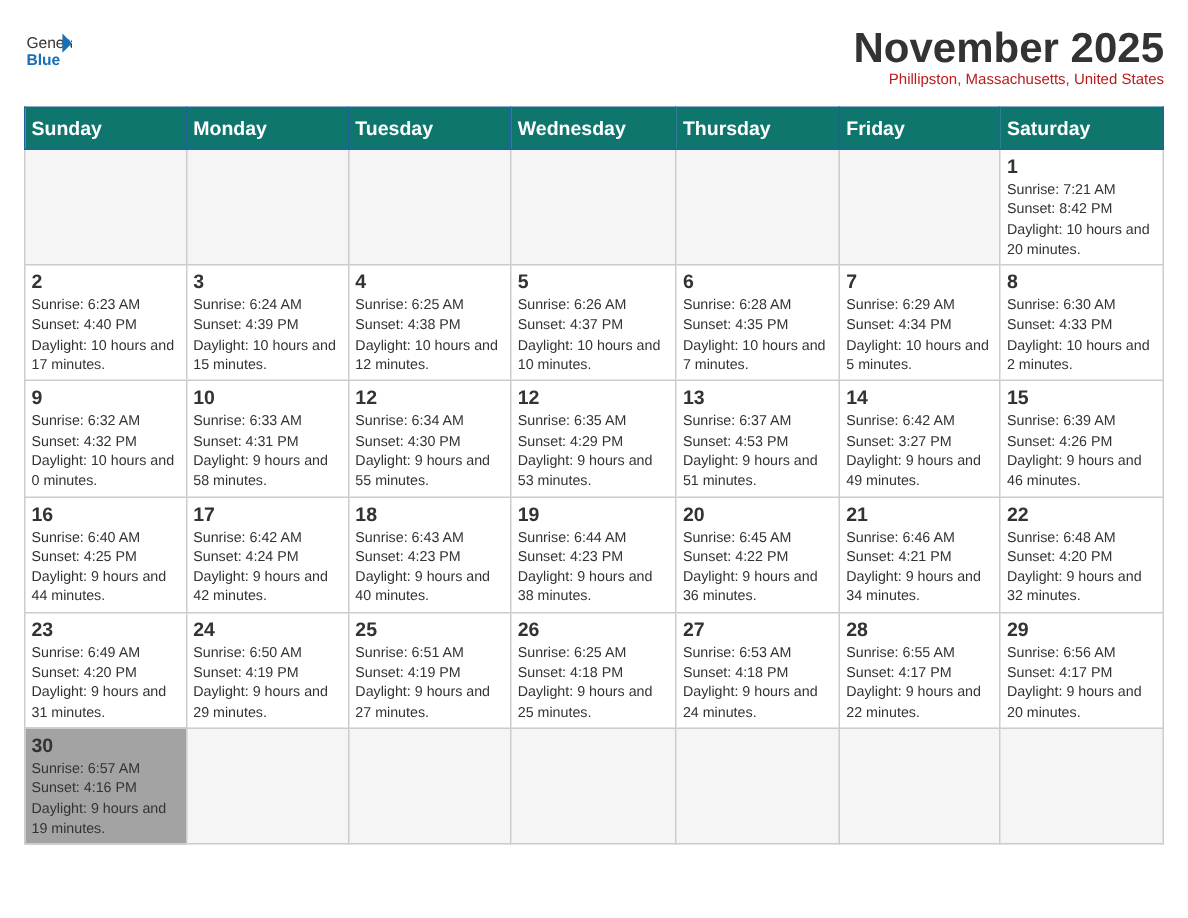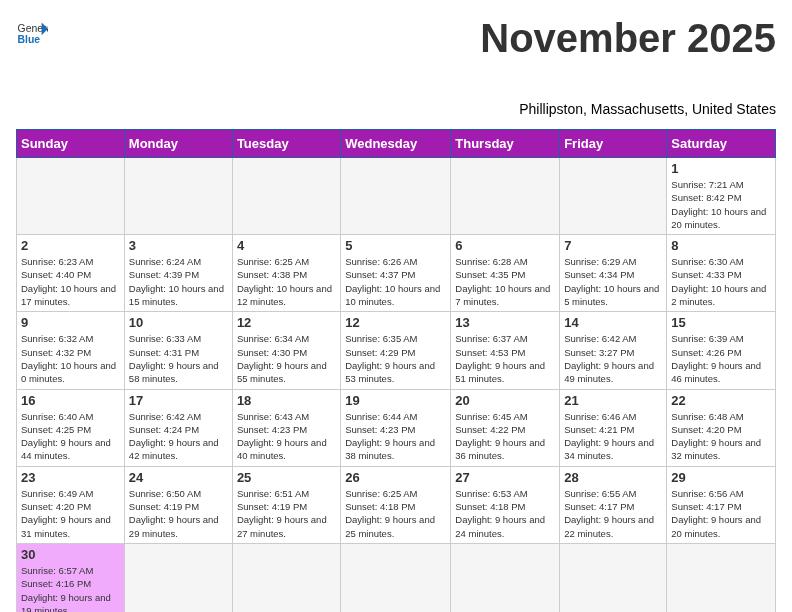--- a/index.html
+++ b/index.html
@@ -22,36 +22,35 @@
       gap: 4px;
     }
     .logo-icon {
       width: 32px;
       height: 32px;
     }
     .title-block {
       text-align: right;
     }
     .month-title {
-      font-size: 40px;
+      font-size: 28px;
       font-weight: bold;
       color: #333;
     }
     .location {
-      font-size: 14px;
-      color: #000000;
-      margin-top: 40px;
+      font-size: 10px;
+      color: #b91c1c;
     }
     .calendar {
       width: 100%;
       border-collapse: collapse;
       border: 1px solid #ccc;
     }
     .calendar th {
-      background: #a21caf;
+      background: #0f766e;
       color: #fff;
       font-size: 13px;
       font-weight: bold;
       padding: 6px 4px;
       text-align: left;
       border: 1px solid #2060a0;
     }
     .calendar td {
       vertical-align: top;
       border: 1px solid #ccc;
@@ -74,21 +73,21 @@
     }
     .day-info {
       font-size: 9.5px;
       line-height: 1.4;
       color: #333;
     }
     .last-row td {
       background: #f5f5f5;
     }
     .last-row td.has-data {
-      background: #f0abfc;
+      background: #a3a3a3;
     }
   </style>
 </head>
 <body>
 
 <div class="header">
   <div class="logo">
     <svg class="logo-icon" viewBox="0 0 40 40">
       <text x="2" y="20" font-size="13" fill="#333" font-family="Arial">General</text>
       <text x="2" y="34" font-size="13" fill="#1a6eb5" font-weight="bold" font-family="Arial">Blue</text>

